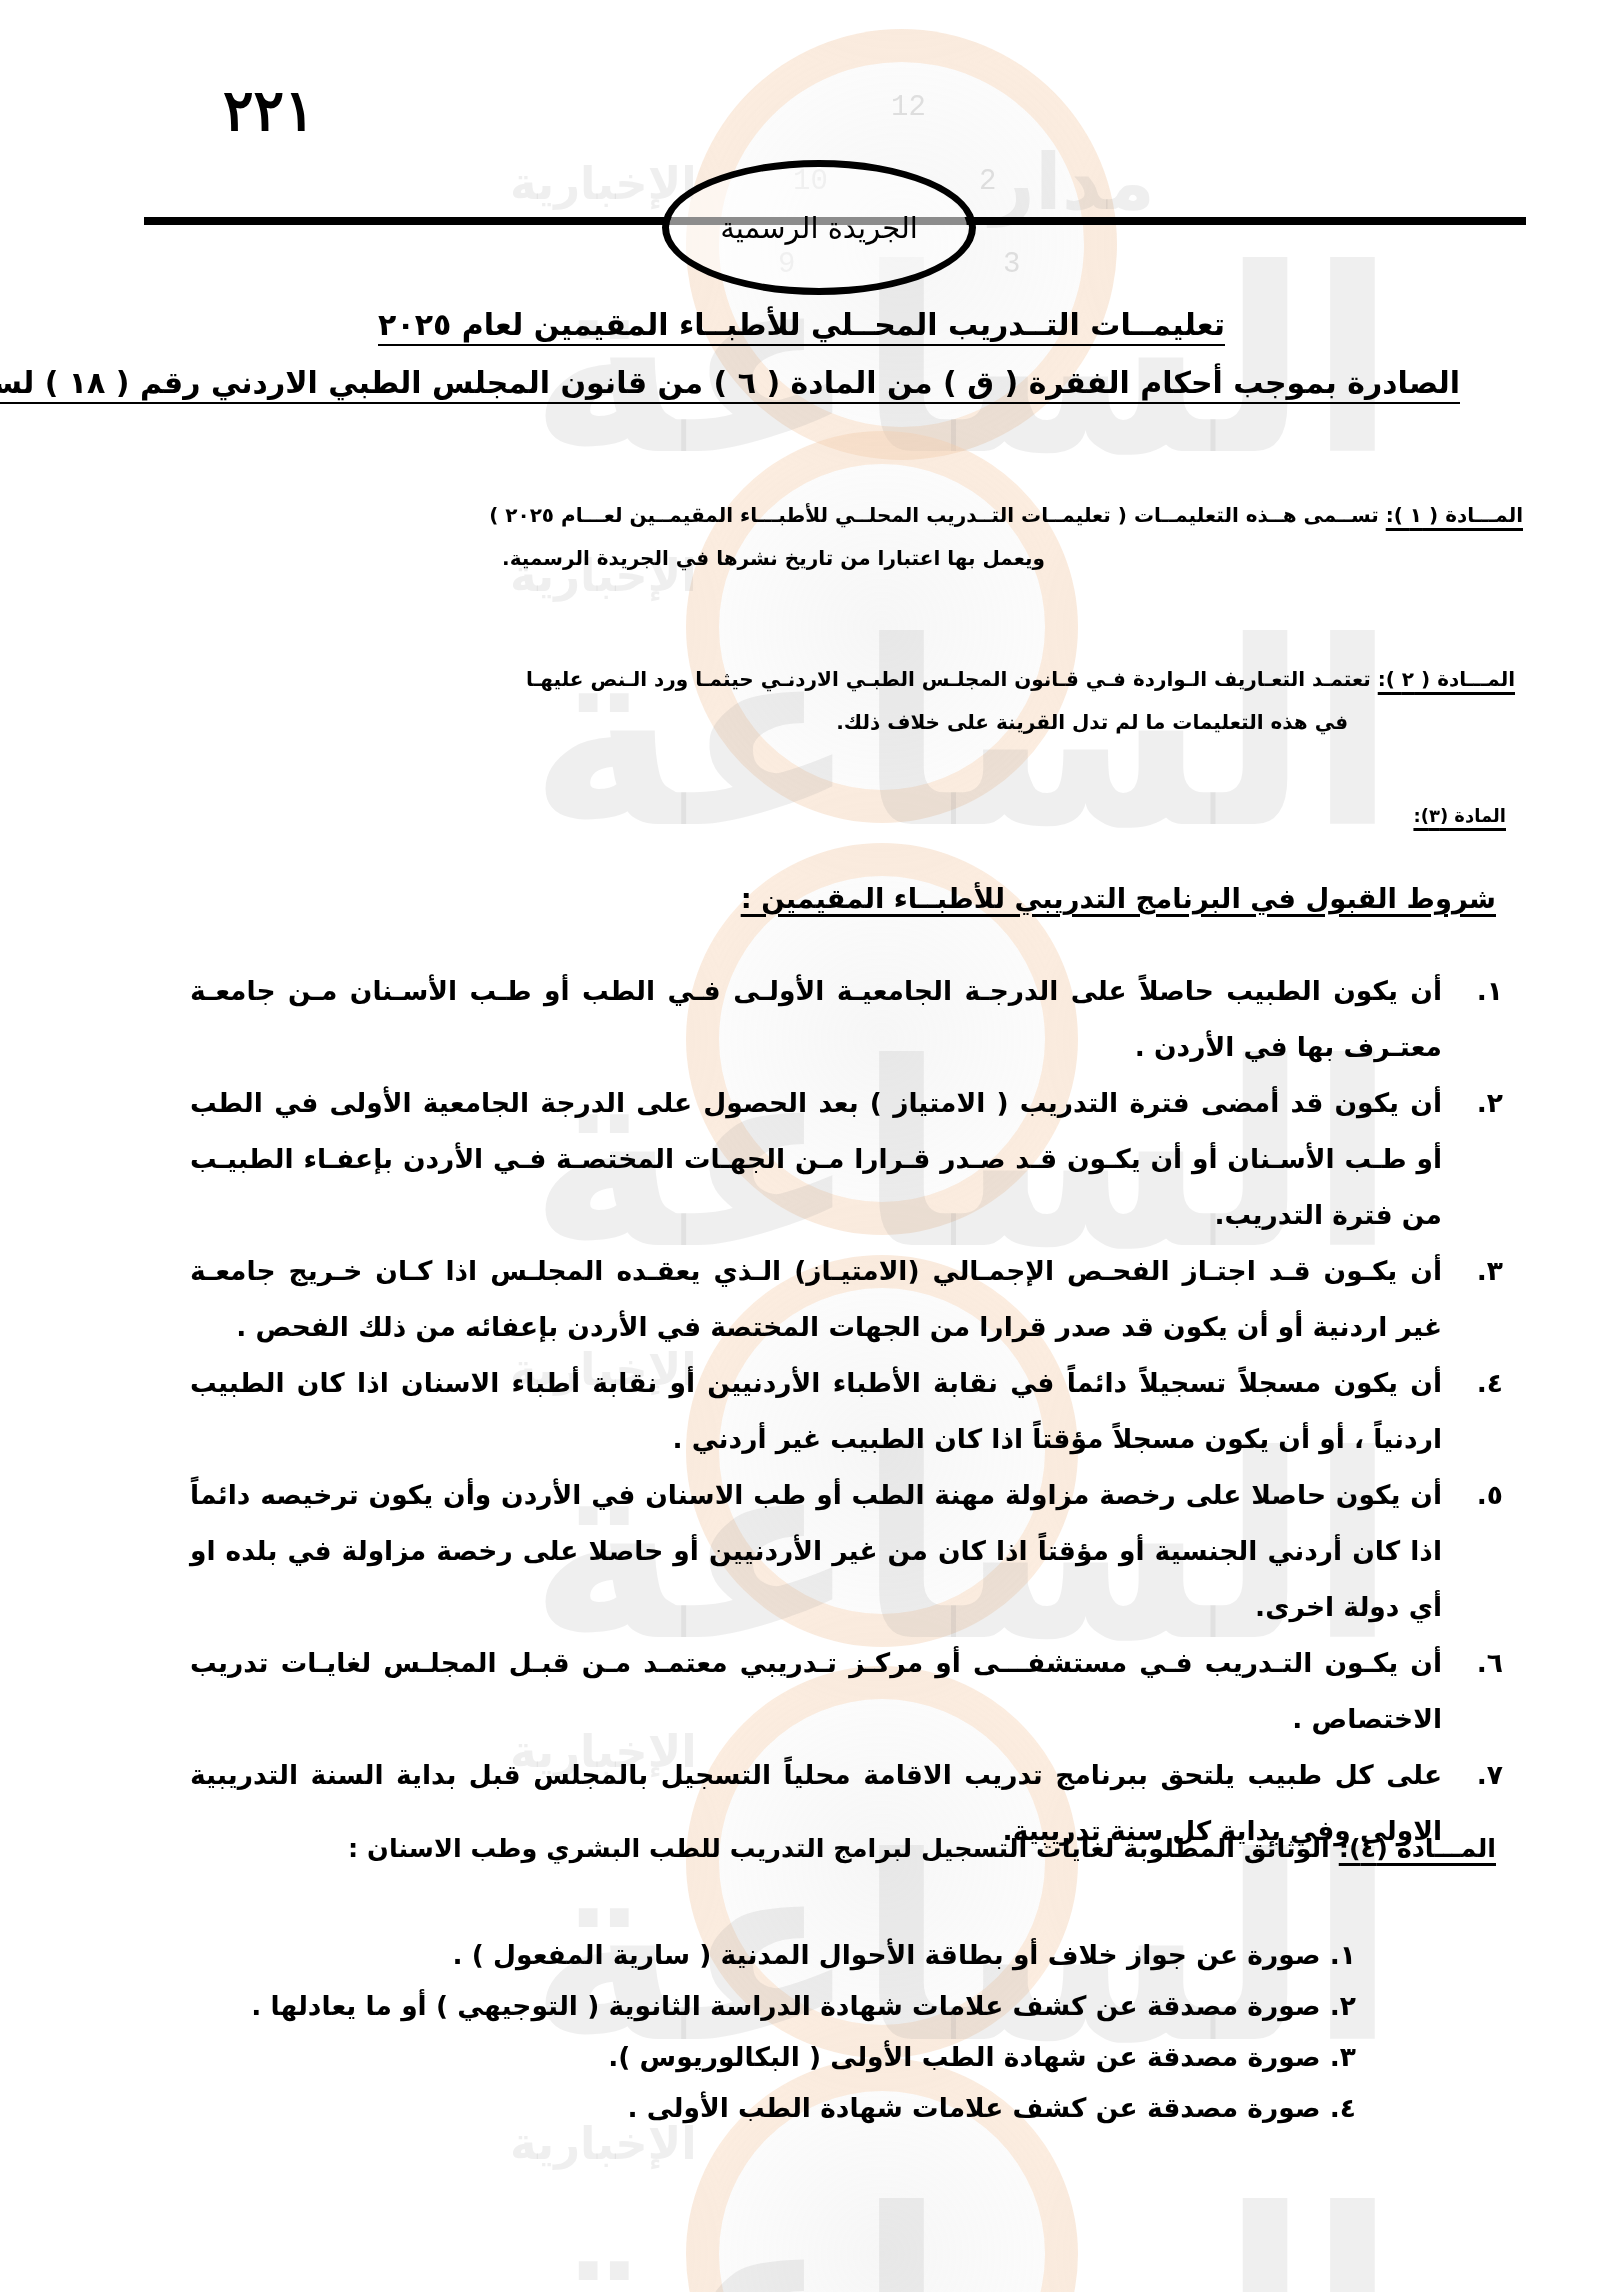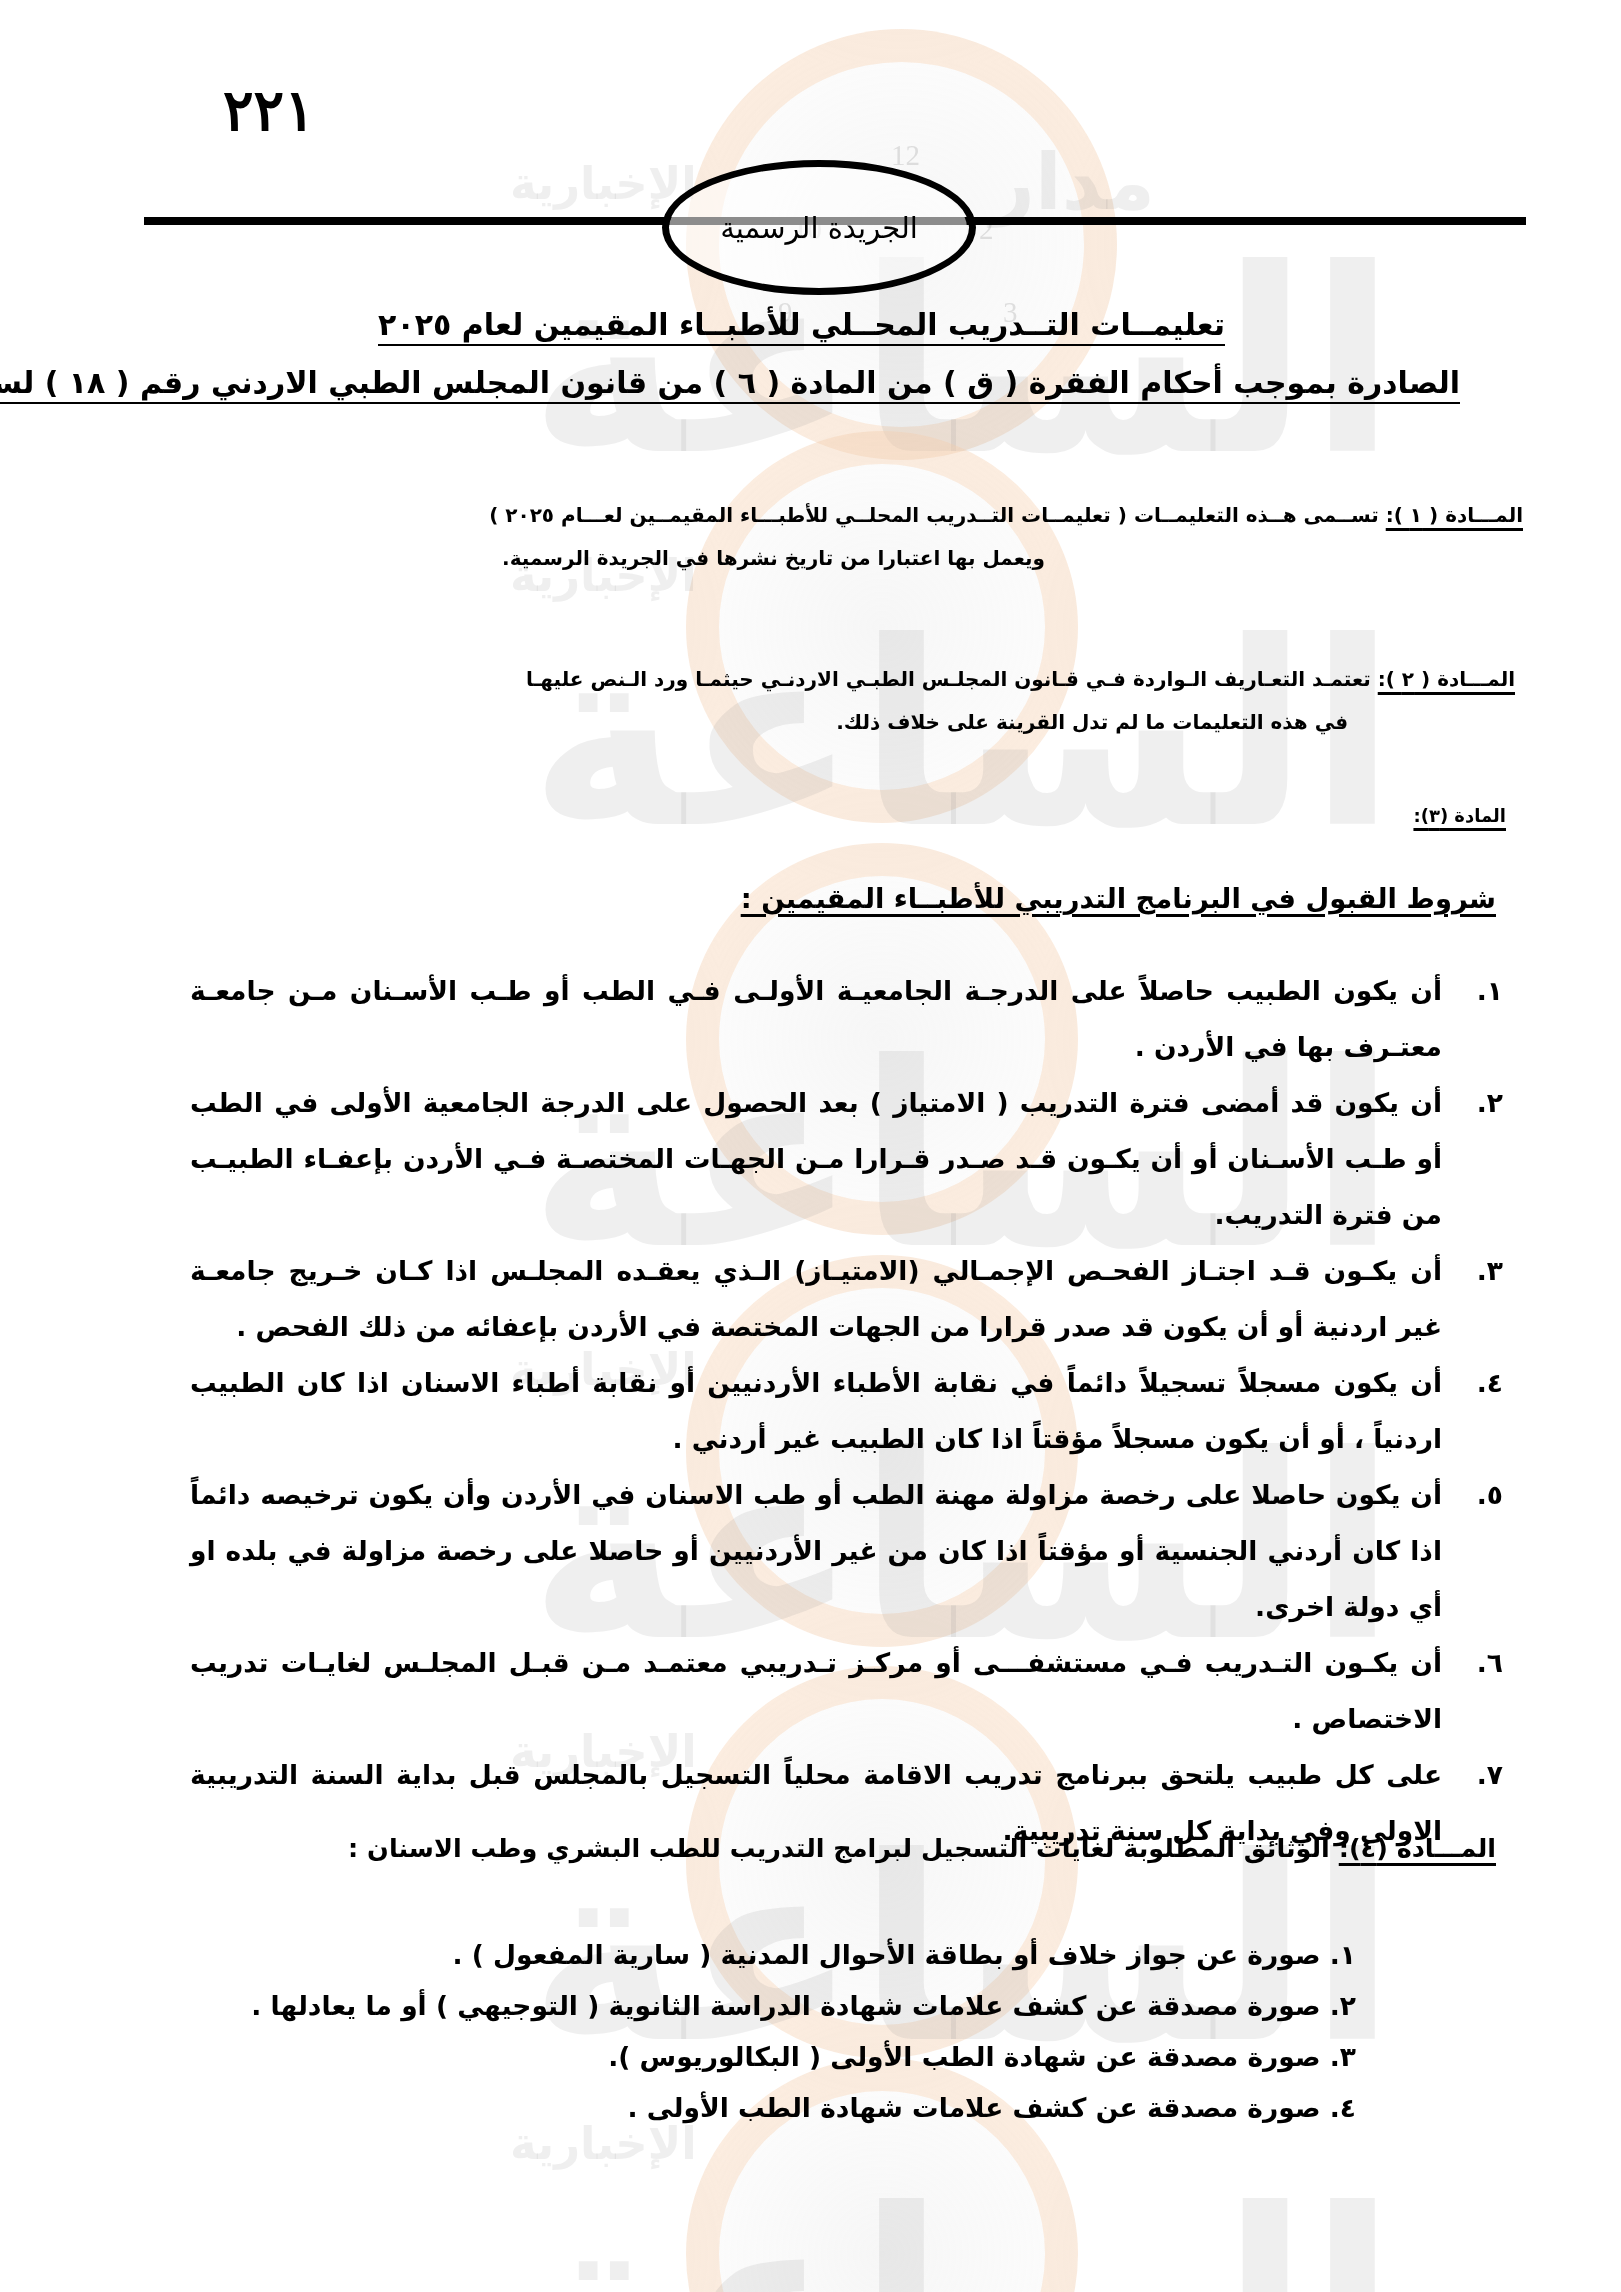--- a/index.html
+++ b/index.html
@@ -5,21 +5,21 @@
   html, body { margin:0; padding:0; background:#ffffff; }
   body { width:1621px; height:2293px; position:relative; overflow:hidden;
          font-family:"DejaVu Sans", "Liberation Sans", sans-serif; color:#000; }
   .page { position:absolute; left:0; top:0; width:1621px; height:2293px; }
 
   
   .wm { position:absolute; pointer-events:none; }
   .wm-clock { width:431px; height:431px; border-radius:50%;
               border:33px solid rgba(245,178,120,0.22); box-sizing:border-box;
               background:radial-gradient(circle, rgba(230,230,230,0.35) 0%, rgba(240,240,240,0.25) 70%, rgba(255,255,255,0) 100%); }
-  .wm-clock .num { position:absolute; font-family:Liberation Serif, serif; font-size:29px; color:rgba(150,150,150,0.28);margin-top:48px; }
+  .wm-clock .num { position:absolute; font-family:Liberation Mono, monospace; font-size:29px; color:rgba(150,150,150,0.28); }
   .wm-text { font-family:"DejaVu Sans", sans-serif; font-weight:bold; color:rgba(140,140,140,0.14); direction:rtl; white-space:nowrap; }
 
   
   .page-number { position:absolute; left:196px; top:76px; font-size:57px; font-weight:bold;
                  font-family:"DejaVu Serif", serif; letter-spacing:13.7px; direction:rtl;margin-left:27px; }
   .header-rule { position:absolute; left:144px; top:217px; width:1382px; height:7.8px; background:#000; }
   .header-oval { position:absolute; left:662px; top:160px; width:314px; height:135px;
                  border:7.8px solid #000; border-radius:50%; background:transparent; box-sizing:border-box;
                  display:flex; align-items:center; justify-content:center; }
   .header-oval::before { content:""; position:absolute; inset:-7.8px; border-radius:50%; }

